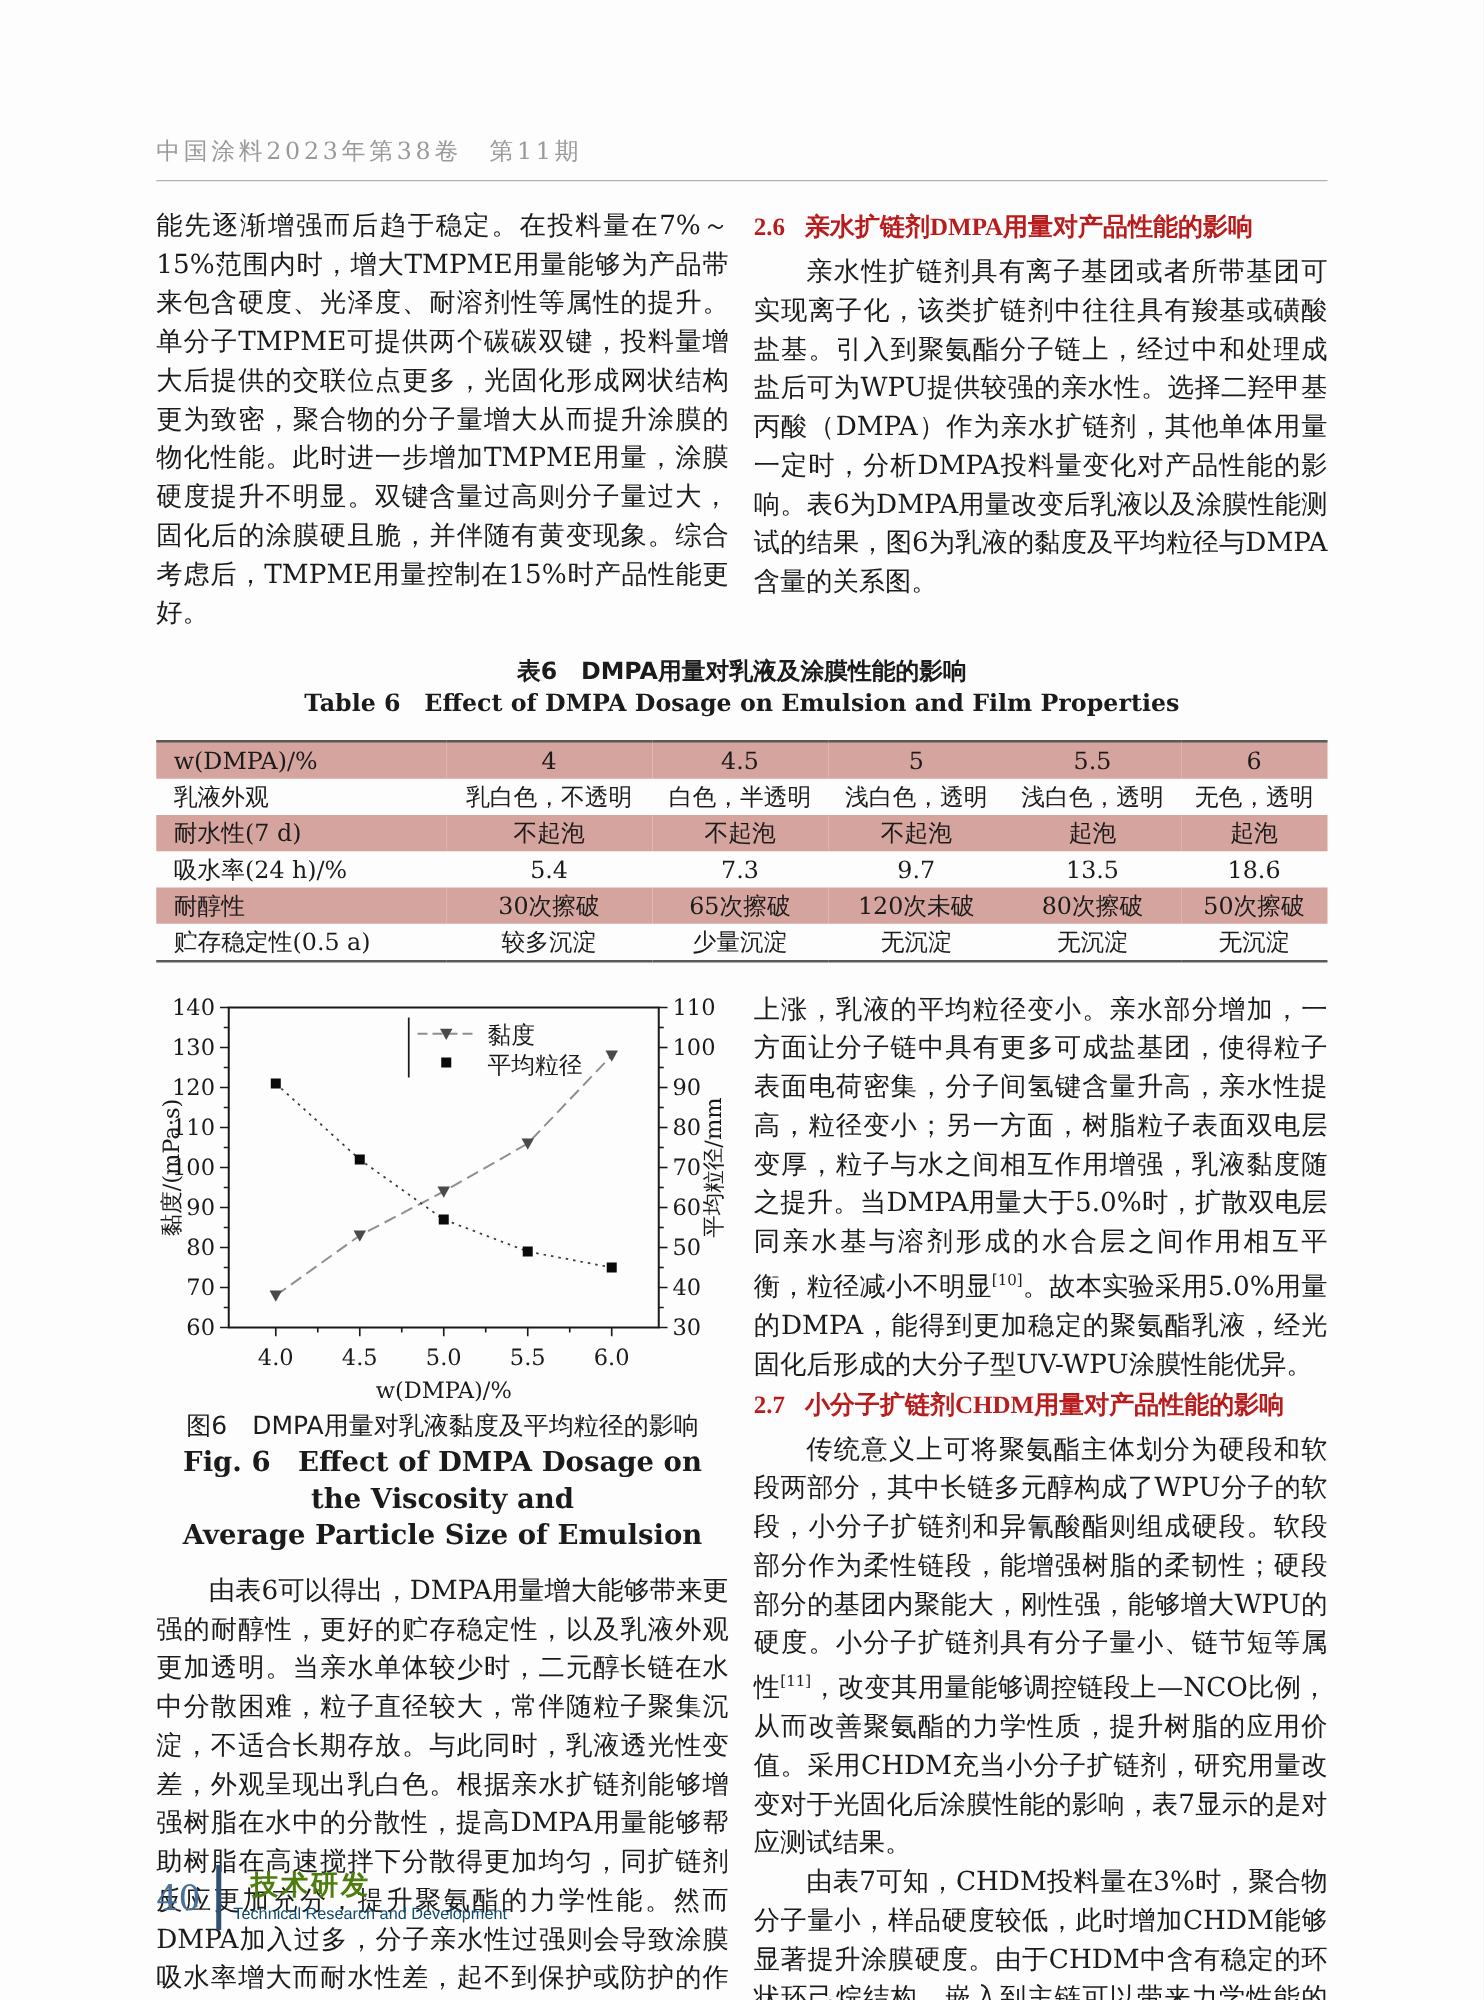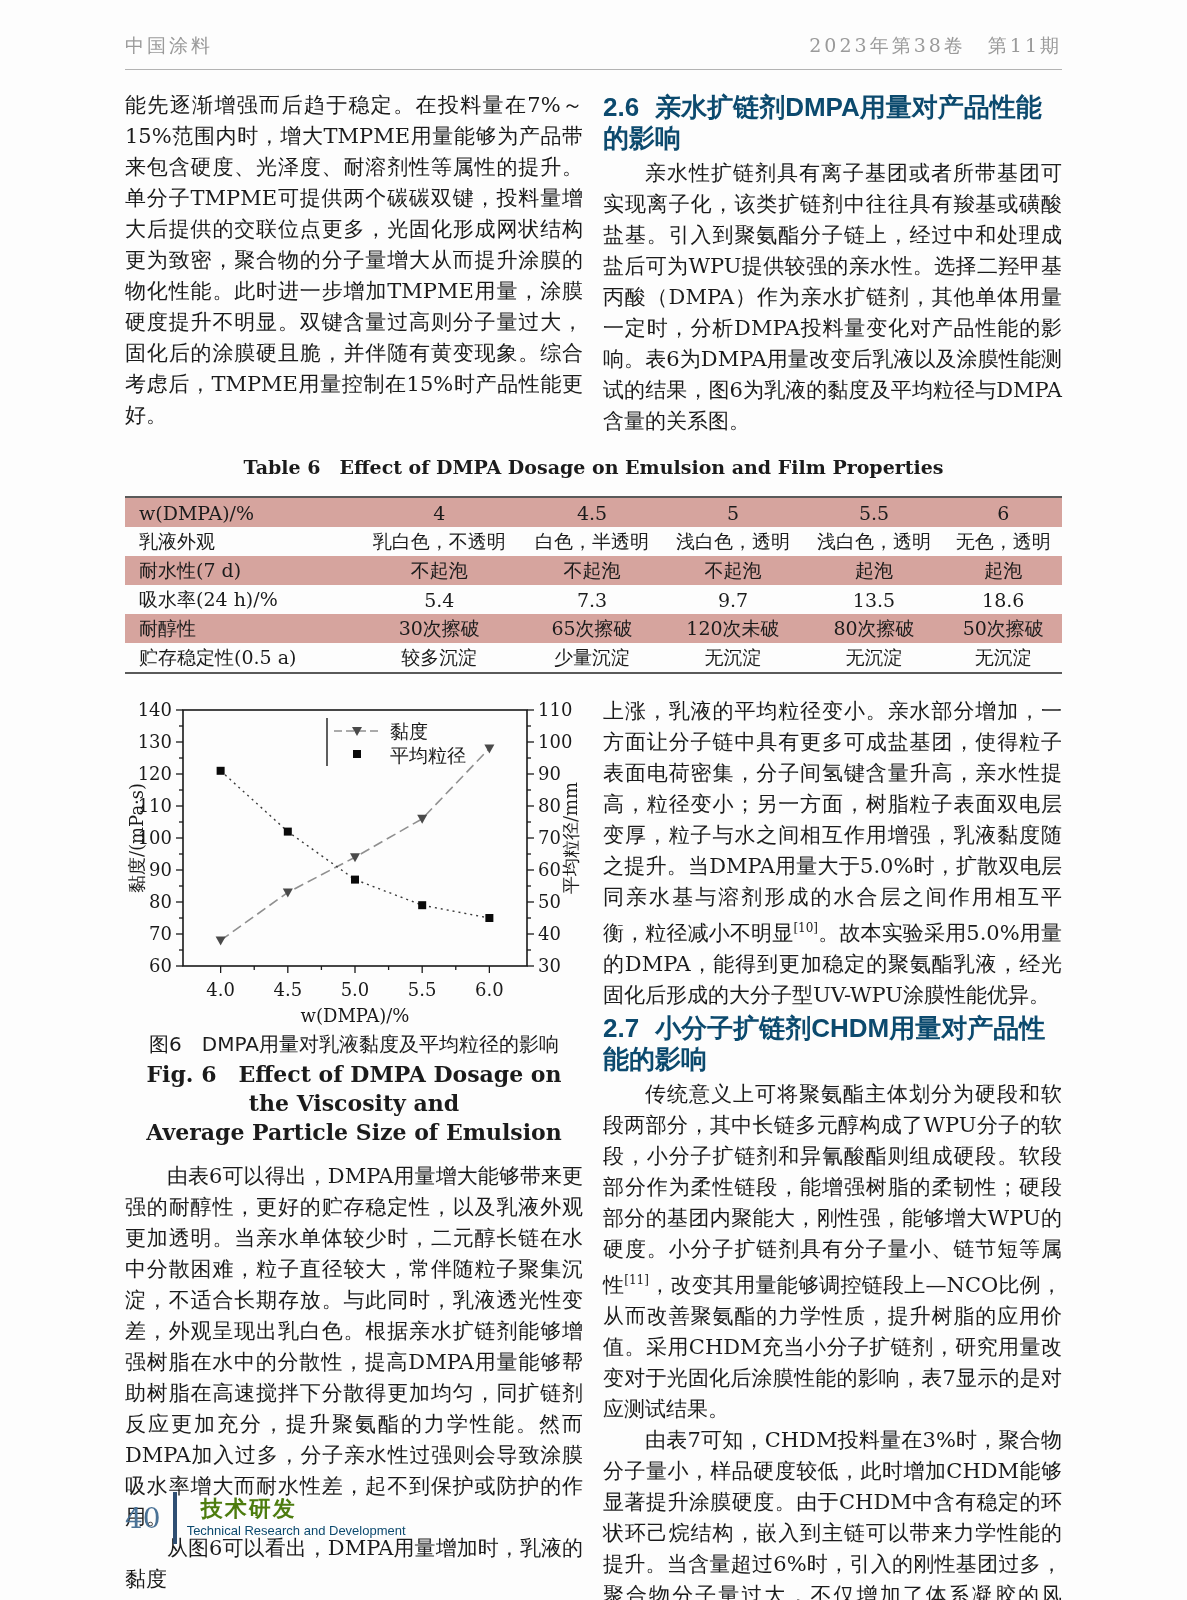--- a/index.html
+++ b/index.html
@@ -1,30 +1,30 @@
 <!DOCTYPE html>
 <html><head>
 <meta charset="utf-8">
 <style>
   html,body{margin:0;padding:0;background:#e8e8e8;}
   .page{position:relative;width:1187px;height:1600px;background:#fdfdfd;overflow:hidden;
         font-family:"DejaVu Serif",serif;color:#1b1b1b;margin:0 auto;}
   .inner{margin:0 125px;width:937px;}
-  .pghead{display:flex;justify-content:space-between;align-items:flex-end;
-          padding-top:33px;padding-bottom:10px;border-bottom:1.5px solid #b3b3b3;
+  .pghead{display:flex;align-items:flex-end;
+          padding-top:108px;padding-bottom:10px;border-bottom:1.5px solid #b3b3b3;
           font-size:19px;color:#9a9a9a;letter-spacing:3px;}
   .cols{display:flex;gap:20px;}
   .col{width:458px;}
   .col.right{width:459px;}
   .topcols{margin-top:20px;}
   .body-p{margin:0;font-size:21px;line-height:31px;text-align:justify;}
   .indent{text-indent:2em;}
   sup{font-size:12px;}
-  .sec{margin:2px 0 4px 0;font-family:Liberation Sans, sans-serif;font-weight:bold;
-       font-size:26px;line-height:31px;color:#0c4a6e;}
+  .sec{margin:2px 0 4px 0;font-family:Liberation Serif, serif;font-weight:bold;
+       font-size:20px;line-height:31px;color:#b91c1c;}
   .sec .sec-num{margin-right:16px;}
   .tablewrap{margin-top:18px;}
   .tcap-zh{text-align:center;font-family:"DejaVu Sans",sans-serif;font-weight:bold;
            font-size:19px;line-height:27px;}
   .tcap-en{text-align:center;font-family:"DejaVu Serif",serif;font-weight:bold;
            font-size:19px;line-height:25px;margin-bottom:16px;}
   table.t6{width:100%;border-collapse:collapse;border-top:2px solid #5a5a5a;
            border-bottom:2px solid #5a5a5a;font-size:19px;}
   table.t6 td{height:29px;text-align:center;padding:0;}
   table.t6 td.c0{text-align:left;padding-left:14px;width:218px;}
@@ -61,20 +61,21 @@
       <div class="col left">
         <p class="body-p">能先逐渐增强而后趋于稳定。在投料量在7%～15%范围内时，增大TMPME用量能够为产品带来包含硬度、光泽度、耐溶剂性等属性的提升。单分子TMPME可提供两个碳碳双键，投料量增大后提供的交联位点更多，光固化形成网状结构更为致密，聚合物的分子量增大从而提升涂膜的物化性能。此时进一步增加TMPME用量，涂膜硬度提升不明显。双键含量过高则分子量过大，固化后的涂膜硬且脆，并伴随有黄变现象。综合考虑后，TMPME用量控制在15%时产品性能更好。</p>
       </div>
       <div class="col right">
         <h3 class="sec"><span class="sec-num">2.6</span><span>亲水扩链剂DMPA用量对产品性能的影响</span></h3>
         <p class="body-p indent">亲水性扩链剂具有离子基团或者所带基团可实现离子化，该类扩链剂中往往具有羧基或磺酸盐基。引入到聚氨酯分子链上，经过中和处理成盐后可为WPU提供较强的亲水性。选择二羟甲基丙酸（DMPA）作为亲水扩链剂，其他单体用量一定时，分析DMPA投料量变化对产品性能的影响。表6为DMPA用量改变后乳液以及涂膜性能测试的结果，图6为乳液的黏度及平均粒径与DMPA含量的关系图。</p>
       </div>
     </div>
 
     <div class="tablewrap">
+      <div class="tcap-zh">表6　DMPA用量对乳液及涂膜性能的影响</div>
       <div class="tcap-en">Table 6　Effect of DMPA Dosage on Emulsion and Film Properties</div>
       <table class="t6">
         <tbody>
           <tr class="pink">
             <td class="c0">w(DMPA)/%</td>
             <td>4</td>
             <td>4.5</td>
             <td>5</td>
             <td>5.5</td>
             <td>6</td>

